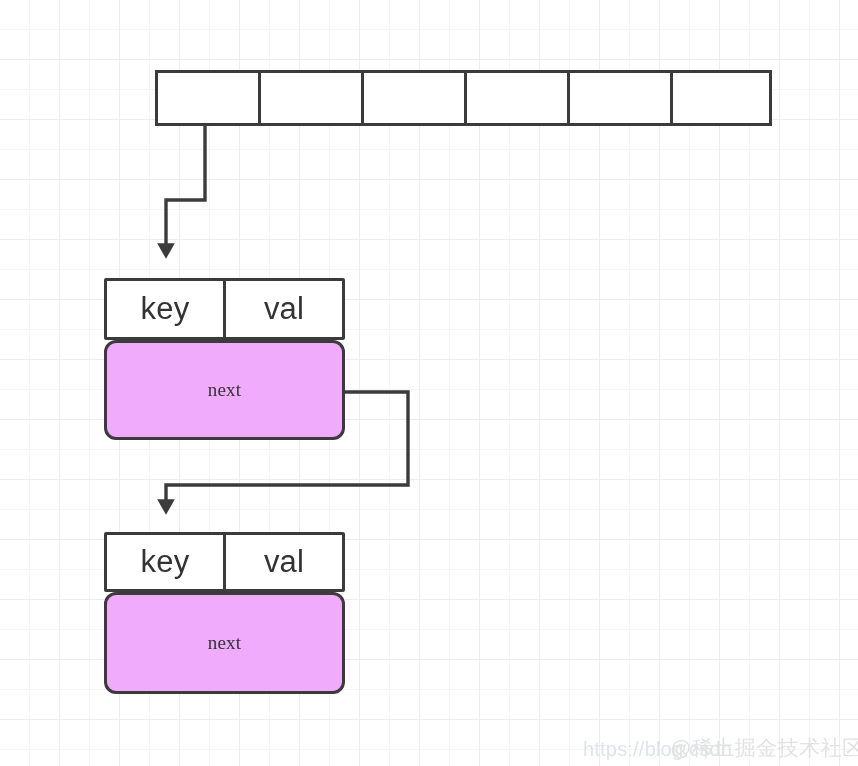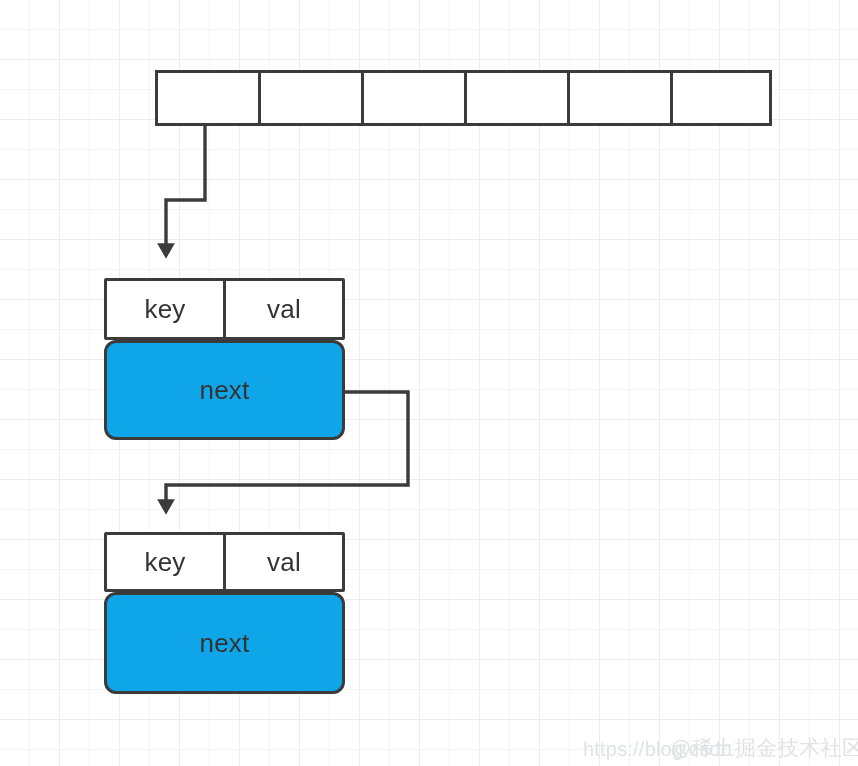--- a/index.html
+++ b/index.html
@@ -62,39 +62,40 @@
     display: flex;
     background: #ffffff;
     border: 3px solid #3b3b3b;
     border-radius: 2px;
   }
   .node-kv .cell {
     box-sizing: border-box;
     display: flex;
     align-items: center;
     justify-content: center;
-    font-size: 26px;
+    font-size: 31px;
     color: #333333;
     letter-spacing: 0.2px;
   }
   .node-kv .cell.key-cell {
     border-right: 3px solid #3b3b3b;
   }
   .node-next {
     position: absolute;
     box-sizing: border-box;
     display: flex;
     align-items: center;
     justify-content: center;
-    background: #0ea5e9;
+    background: #f0abfc;
     border: 3px solid #3b3b3b;
     border-radius: 12px;
-    font-size: 26px;
+    font-size: 19px;
     color: #333333;
     letter-spacing: 0.2px;
+    font-family: Liberation Serif, serif;
   }
 
   
   #connectors {
     position: absolute;
     left: 0;
     top: 0;
     width: 858px;
     height: 766px;
     pointer-events: none;

